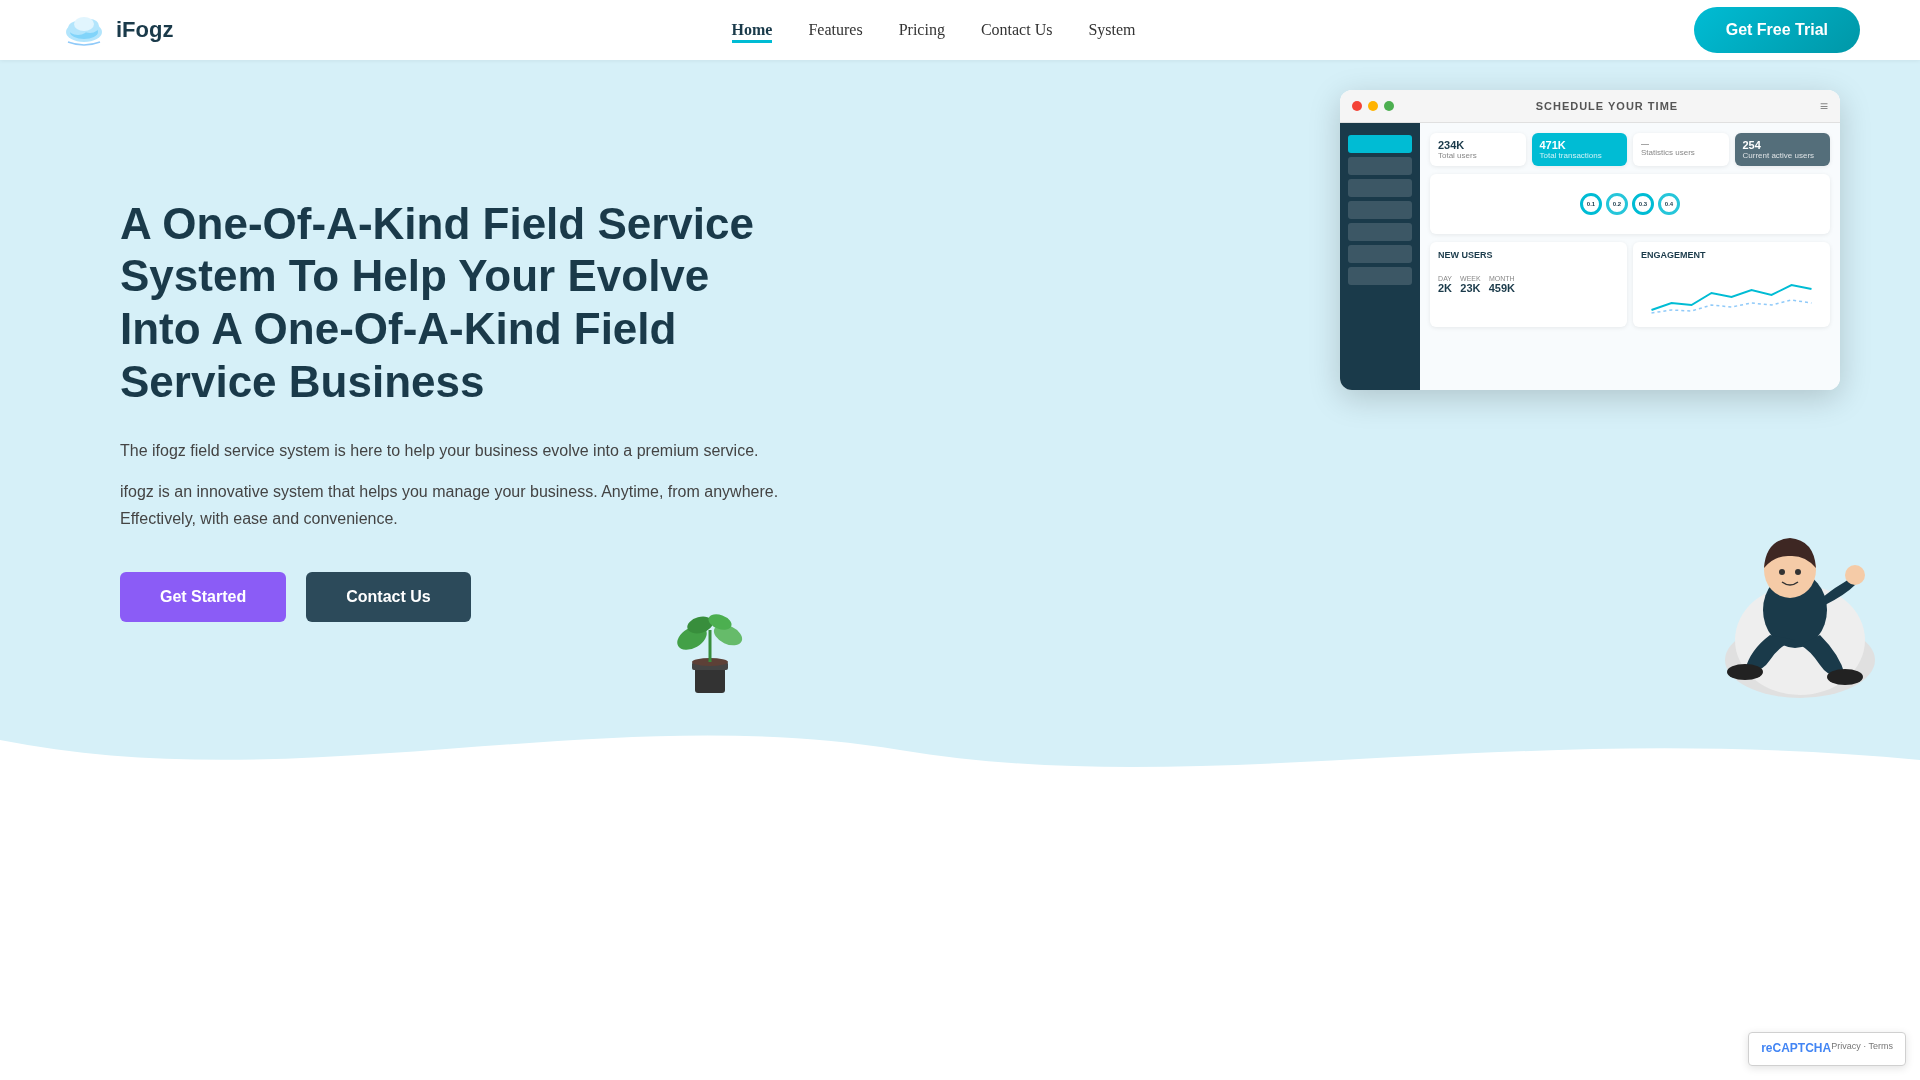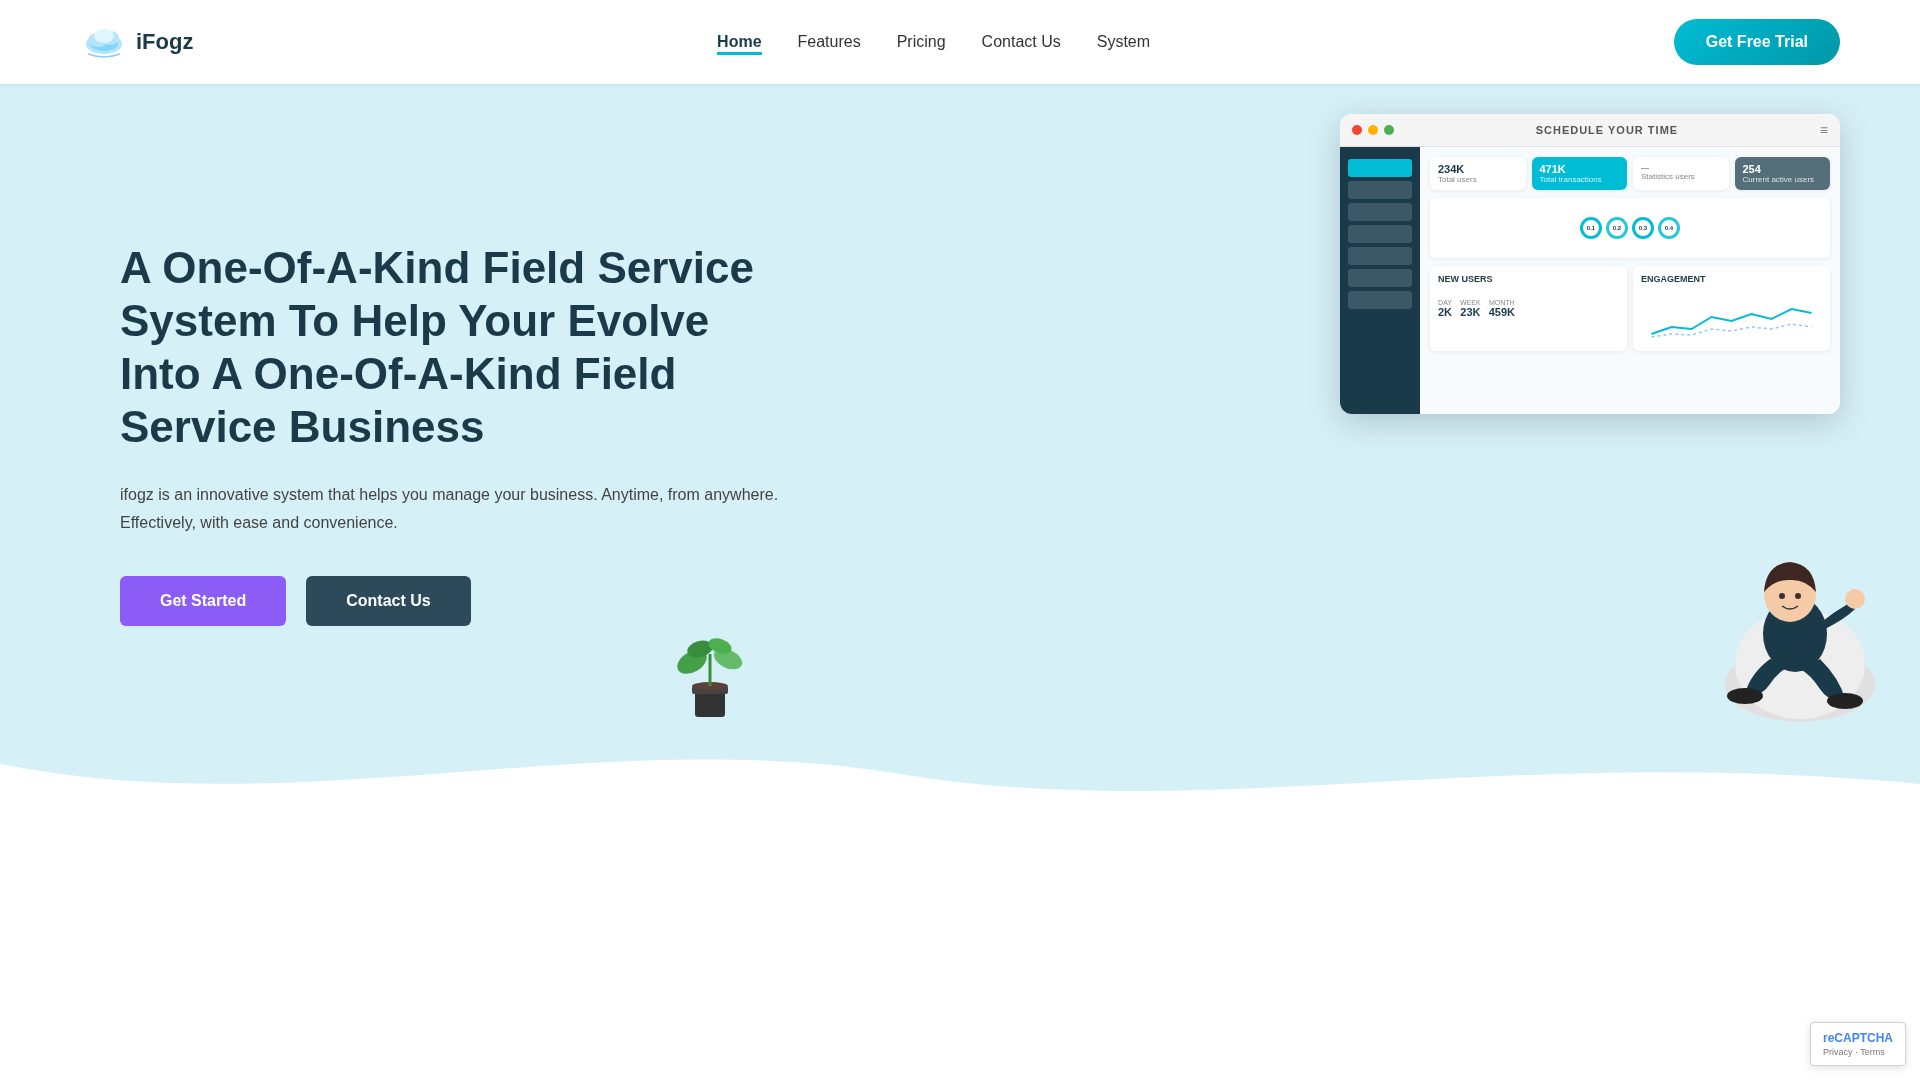--- a/index.html
+++ b/index.html
@@ -3,22 +3,22 @@
   <meta charset="utf-8">
   <style>
     * { margin: 0; padding: 0; box-sizing: border-box; }
     body { font-family: 'Segoe UI', Arial, sans-serif; background: #fff; overflow-x: hidden; }
 
     
     nav {
       display: flex;
       align-items: center;
       justify-content: space-between;
-      padding: 0 80px;
-      height: 84px;
+      padding: 0 60px;
+      height: 60px;
       background: #fff;
       box-shadow: 0 1px 4px rgba(0,0,0,0.06);
       position: relative;
       z-index: 10;
     }
     .logo-wrap {
       display: flex;
       align-items: center;
       gap: 8px;
     }
@@ -29,20 +29,21 @@
     .logo-text {
       font-size: 22px;
       font-weight: 700;
       color: #1a3a4a;
     }
     .nav-links {
       display: flex;
       align-items: center;
       gap: 36px;
       list-style: none;
+      font-family: Liberation Serif, serif;
     }
     .nav-links a {
       text-decoration: none;
       font-size: 16px;
       color: #333;
       font-weight: 500;
     }
     .nav-links .active-link {
       color: #1a3a4a;
       font-weight: 700;
@@ -286,21 +287,21 @@
       right: 14px;
       background: #fff;
       border: 1px solid #d0d0d0;
       border-radius: 4px;
       padding: 8px 12px;
       font-size: 10px;
       color: #555;
       z-index: 100;
       box-shadow: 0 2px 8px rgba(0,0,0,0.12);
     }
-    .recaptcha-inner { display: flex; flex-direction: column; }
+    .recaptcha-inner { display: flex; }
     .recaptcha-top { font-size: 12px; font-weight: 700; color: #4285F4; margin-bottom: 2px; }
     .recaptcha-links { font-size: 9px; color: #777; }
   </style>
 </head>
 <body>
 
 <nav>
   <div class="logo-wrap">
     <svg class="logo-icon" viewBox="0 0 48 40" xmlns="http://www.w3.org/2000/svg">
       <ellipse cx="24" cy="22" rx="18" ry="10" fill="#b3e5fc"></ellipse>
@@ -318,20 +319,21 @@
     <li><a href="#">Pricing</a></li>
     <li><a href="#">Contact Us</a></li>
     <li><a href="#">System</a></li>
   </ul>
   <button class="btn-trial">Get Free Trial</button>
 </nav>
 
 <section class="hero">
   <div class="hero-content">
     <h1 class="hero-title">A One-Of-A-Kind Field Service System To Help Your Evolve Into A One-Of-A-Kind Field Service Business</h1>
+    <p class="hero-desc">The ifogz field service system is here to help your business evolve into a premium service.</p>
     <p class="hero-desc2">ifogz is an innovative system that helps you manage your business. Anytime, from anywhere. Effectively, with ease and convenience.</p>
     <div class="hero-buttons">
       <button class="btn-get-started">Get Started</button>
       <button class="btn-contact">Contact Us</button>
     </div>
   </div>
 
   <div class="dashboard-mockup">
     <div class="dash-header">
       <div class="dot dot-red"></div>

